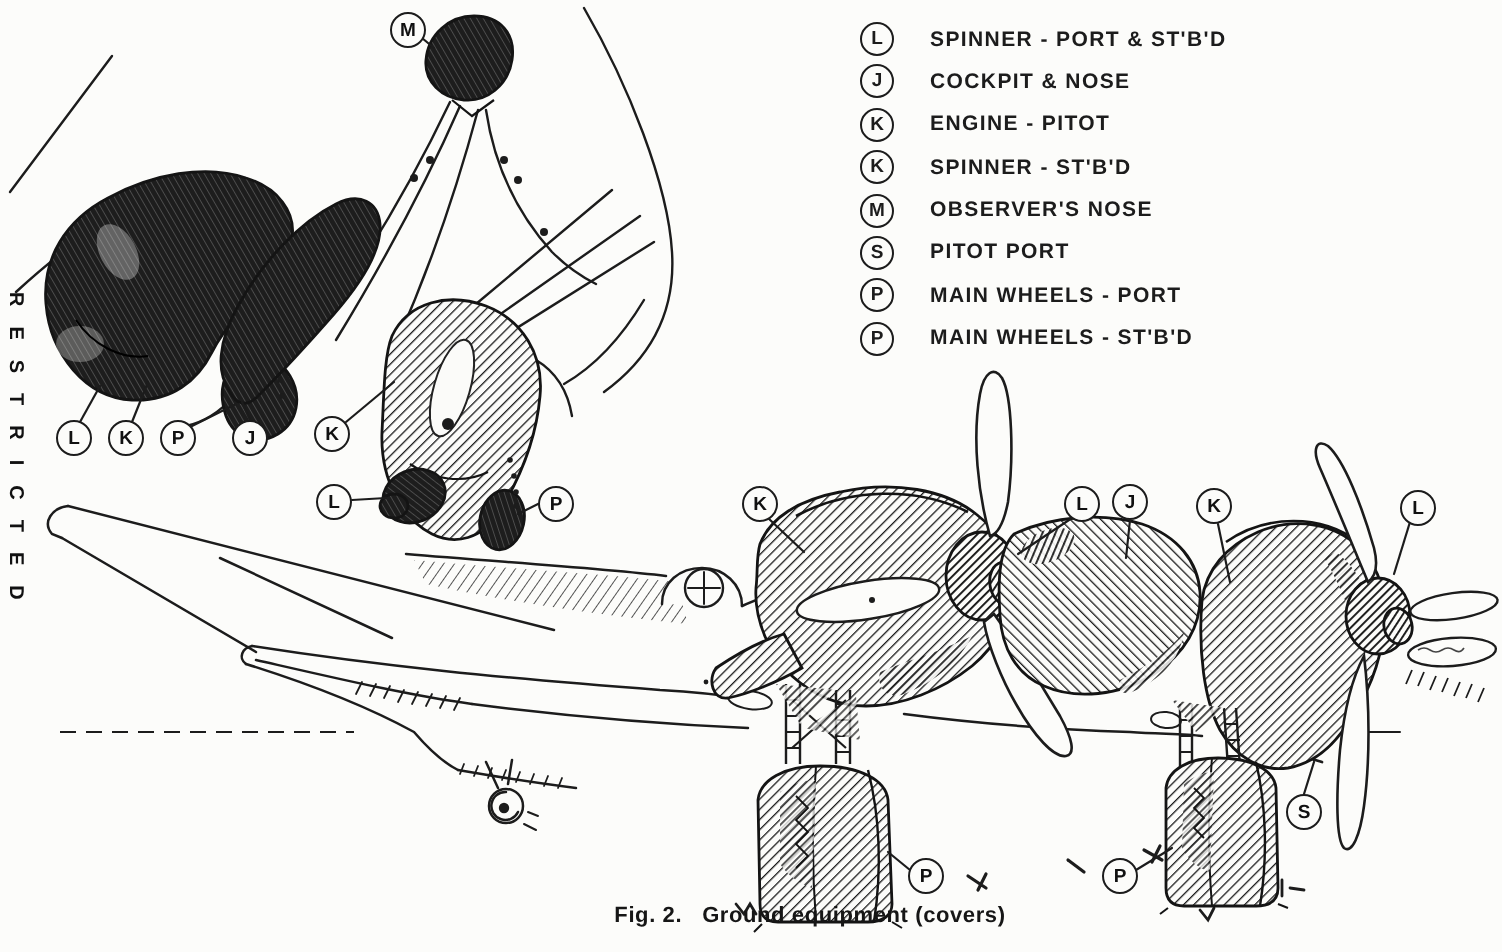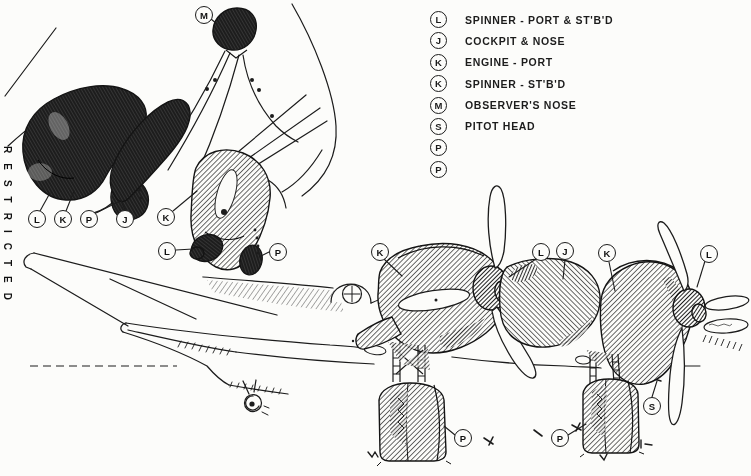--- a/index.html
+++ b/index.html
@@ -301,40 +301,45 @@
     <div class="legend-row">
       <span class="legend-key">L</span>
       <span class="legend-label">SPINNER - PORT &amp; ST'B'D</span>
     </div>
     <div class="legend-row">
       <span class="legend-key">J</span>
       <span class="legend-label">COCKPIT &amp; NOSE</span>
     </div>
     <div class="legend-row">
       <span class="legend-key">K</span>
-      <span class="legend-label">ENGINE - PORT</span>
+      <span class="legend-label">ENGINE - PITOT</span>
     </div>
     <div class="legend-row">
       <span class="legend-key">K</span>
       <span class="legend-label">SPINNER - ST'B'D</span>
     </div>
     <div class="legend-row">
       <span class="legend-key">M</span>
       <span class="legend-label">OBSERVER'S NOSE</span>
     </div>
     <div class="legend-row">
       <span class="legend-key">S</span>
-      <span class="legend-label">PITOT HEAD</span>
+      <span class="legend-label">PITOT PORT</span>
     </div>
     <div class="legend-row">
       <span class="legend-key">P</span>
+      <span class="legend-label">MAIN WHEELS - PORT</span>
     </div>
     <div class="legend-row">
       <span class="legend-key">P</span>
+      <span class="legend-label">MAIN WHEELS - ST'B'D</span>
     </div>
   </div>
 
   <div class="restricted">
     <span>RESTRICTED</span>
   </div>
 
+  <div class="caption">
+    <span class="fig">Fig. 2.</span><span>Ground equipment (covers)</span>
+  </div>
 
 </div>
 
 </body></html>

